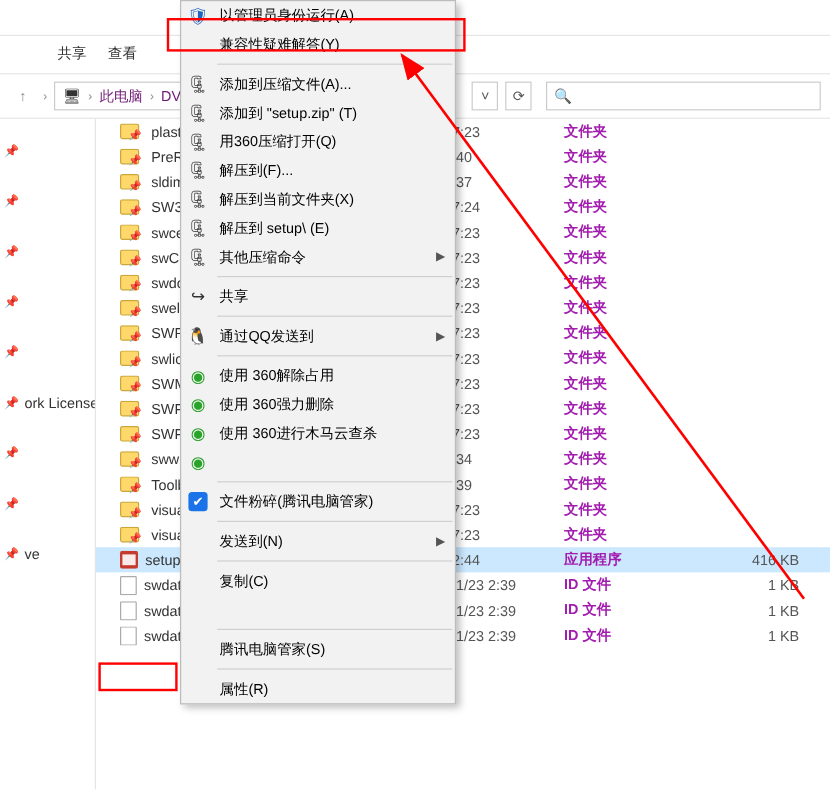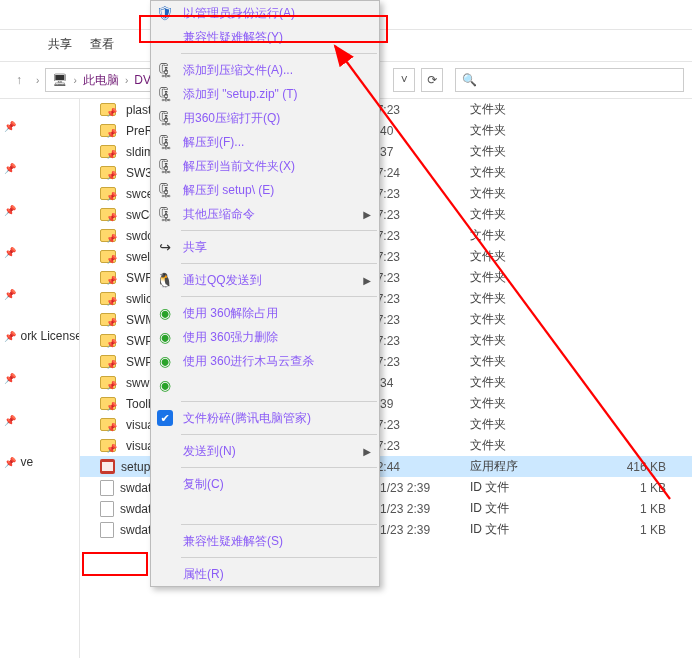--- a/index.html
+++ b/index.html
@@ -108,21 +108,21 @@
   .rows { }
   .row {
     display:flex;
     height:21px;
     align-items:center;
     font-size:12px;
   }
   .row.sel { background:#cce8ff; }
   .cell-name { width:270px; padding-left:20px; display:flex; align-items:center; gap:6px; overflow:hidden; }
   .cell-date { width:120px; color:#555; }
-  .cell-type { width:120px; color:#404040; }
+  .cell-type { width:120px; color:#a21caf;font-weight:bold; }
   .cell-size { flex:1; text-align:right; padding-right:26px; color:#555; }
   .folder-icon {
     width:16px;height:13px;display:inline-block;position:relative;
   }
   .folder-icon::before{
     content:"";position:absolute;inset:0;background:#ffd86b;border:1px solid #caa63b;border-radius:2px;
   }
   .folder-icon.pinned::after{
     content:"📌";position:absolute;right:-2px;bottom:-2px;font-size:9px;
   }
@@ -150,21 +150,21 @@
     display:flex;
     align-items:center;
     height:24px;
     padding:0 8px 0 4px;
     gap:8px;
     position:relative;
   }
   .context-menu .mi .ic {
     width:20px;height:20px;display:flex;align-items:center;justify-content:center;font-size:14px;
   }
-  .context-menu .mi .lbl { flex:1; color:#8b5cf6; }
+  .context-menu .mi .lbl { flex:1; color:#000000; }
   .context-menu .mi .arrow { color:#555; font-size:10px; }
   .context-menu .sep {
     height:1px;background:#d0d0d0;margin:4px 2px 4px 30px;
   }
   
   .anno-box {
     position:absolute;
     border:2px solid #ff0000;
     background:transparent;
     pointer-events:none;
@@ -555,21 +555,21 @@
     <div class="mi">
       <span class="ic"></span>
       <span class="lbl">复制(C)</span>
     </div>
     <div class="mi">
       <span class="ic"></span>
     </div>
     <div class="sep"></div>
     <div class="mi">
       <span class="ic"></span>
-      <span class="lbl">兼容性疑难解答(S)</span>
+      <span class="lbl">腾讯电脑管家(S)</span>
     </div>
     <div class="sep"></div>
     <div class="mi">
       <span class="ic"></span>
       <span class="lbl">属性(R)</span>
     </div>
   </div>
 
 <div class="anno-box" style="left:139px;top:15px;width:249px;height:28px;z-index:25;"></div>
 <div class="anno-box" style="left:82px;top:552px;width:66px;height:24px;z-index:25;"></div>

